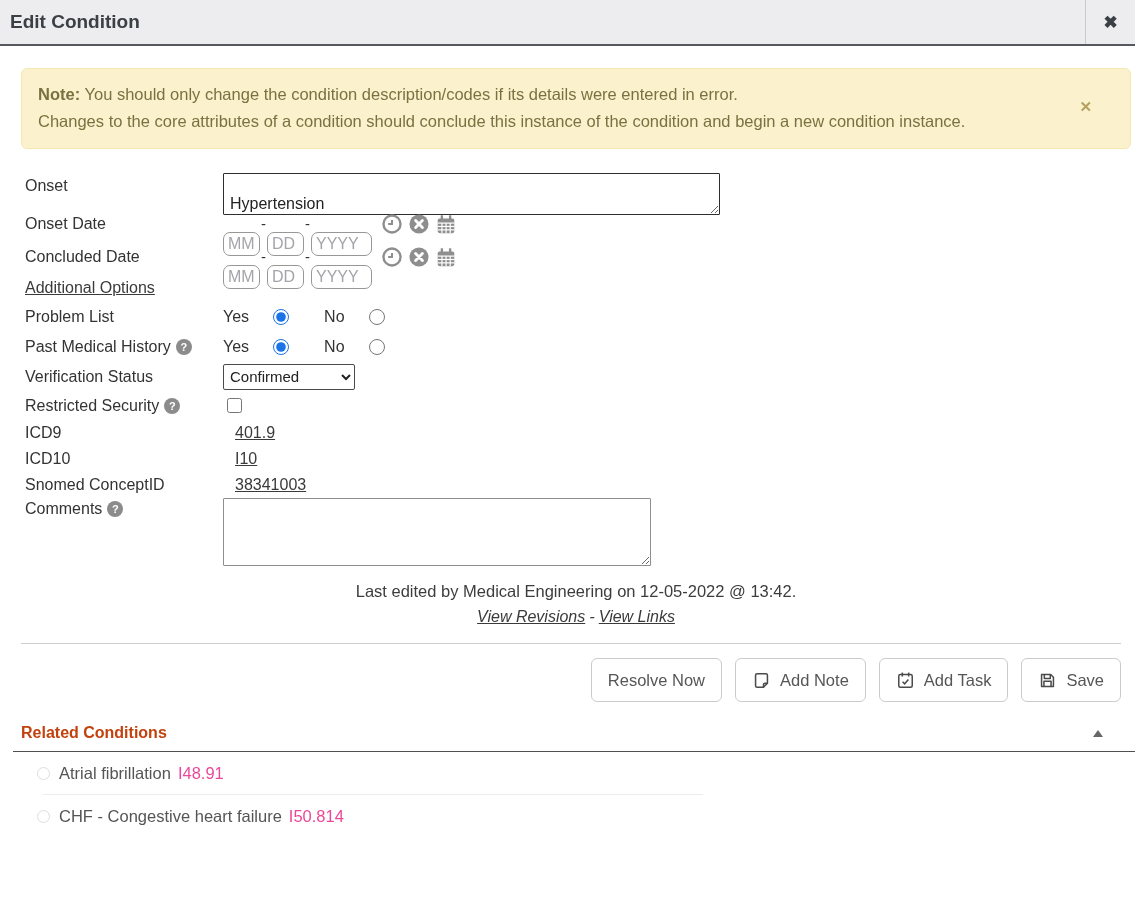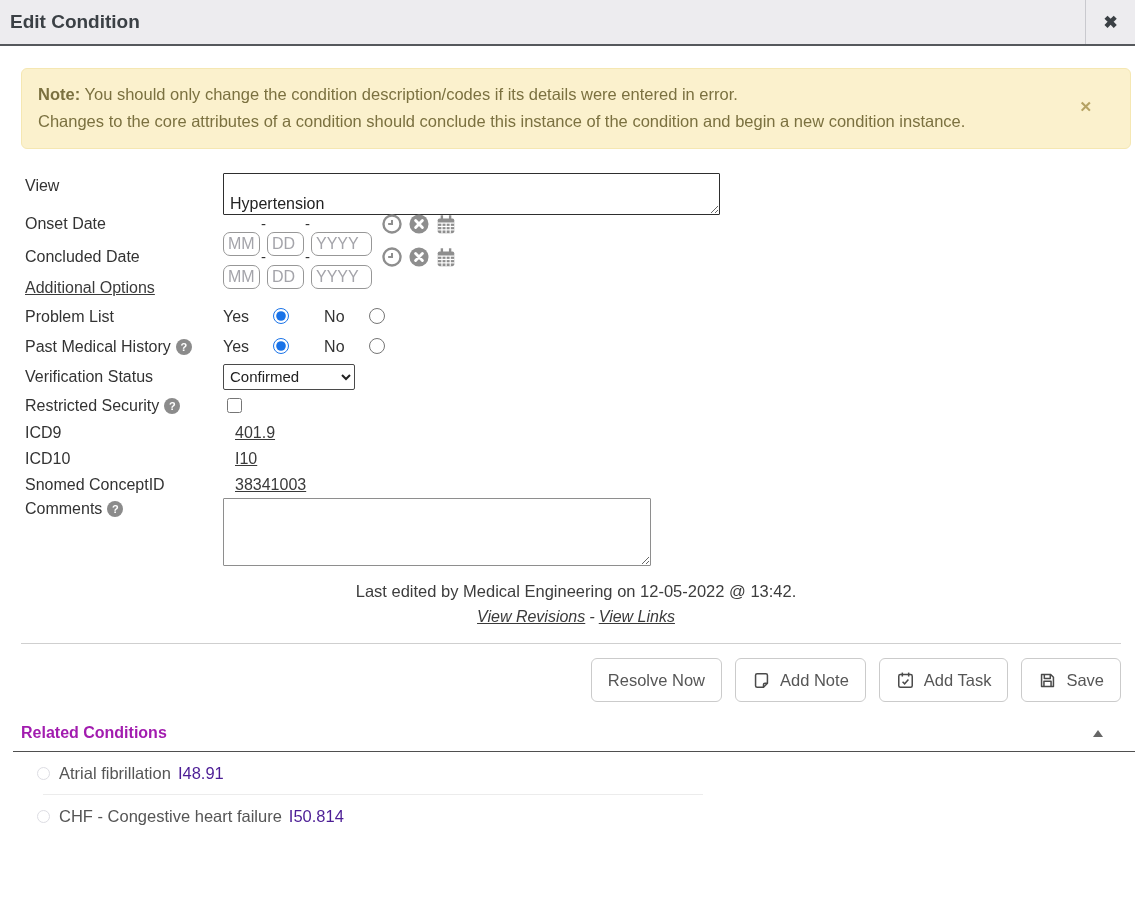--- a/index.html
+++ b/index.html
@@ -55,21 +55,21 @@
   .di-mm, .di-dd { width:37px; }
   .di-yyyy { width:61px; }
   .date-dash { margin:0 1px; color:#333; font-size:15px; }
   .date-icons { display:flex; align-items:center; gap:5px; margin-left:9px; }
   .date-icons svg { display:block; cursor:pointer; }
 
   .r-addopts { height:29px; }
   .link-dark { color:#3a3a3a; text-decoration:underline; font-size:16px; cursor:pointer; }
 
   .r-radio { height:30px; font-size:16px; }
-  .radio-group { display:flex; gap:21px; }
+  .radio-group { display:flex; align-items:center; gap:21px; }
   .radio-group input[type=radio] { width:16px; height:16px; accent-color:#1a73e8; margin:0 14px 0 3px; }
   .r-select { height:29px; }
   select.status { height:26px; border:1px solid #4a4a4a; border-radius:2px; background:#fff;
     font-family:"Liberation Sans", sans-serif; font-size:15px; color:#222; padding:0 2px; }
   .sel-clinical { width:128px; }
   .sel-verif { width:132px; }
 
   .r-check { height:29px; }
   .r-check input[type=checkbox] { width:15px; height:15px; margin-left:4px; accent-color:#1a73e8; }
 
@@ -93,27 +93,27 @@
   .btn-row { display:flex; justify-content:flex-end; gap:13px; margin:14px 18px 0 0; }
   .btn { display:inline-flex; align-items:center; gap:9px; height:44px; padding:0 16px;
     background:#fff; border:1px solid #cbcbcb; border-radius:6px; font-size:16.5px; color:#565656;
     cursor:pointer; font-family:"Liberation Sans", sans-serif; }
   .btn svg { display:block; }
 
   
   .related { margin-top:22px; }
   .related-header { display:flex; align-items:center; justify-content:space-between;
     padding:0 36px 9px 8px; border-bottom:1px solid #4f4f4f; }
-  .related-header .rc-title { font-size:16px; font-weight:bold; color:#a21caf; }
+  .related-header .rc-title { font-size:16px; font-weight:bold; color:#c2410c; }
   .caret-up { width:0; height:0; border-left:5px solid transparent; border-right:5px solid transparent;
     border-bottom:7px solid #666; cursor:pointer; }
   .rc-item { display:flex; align-items:center; padding:12px 0 11px 24px; font-size:16.5px; }
   .rc-circle { width:13px; height:13px; border:1px solid #dddde3; border-radius:50%; margin-right:9px; flex:none; }
   .rc-name { color:#555; margin-right:7px; }
-  .rc-code { color:#4c1d95; }
+  .rc-code { color:#ec4899; }
   .rc-divider { border-top:1px solid #ececec; margin-left:30px; width:660px; }
 </style>
 </head>
 <body>
 
 <div class="page">
 
   <div class="titlebar">
     <div class="title">Edit Condition</div>
     <div class="close">✖</div>
@@ -132,21 +132,21 @@
   <div class="content">
 
     <div class="note-banner">
       <div class="note-text"><b>Note:</b><span> You should only change the condition description/codes if its details were entered in error. </span><br><span>Changes to the core attributes of a condition should conclude this instance of the condition and begin a new condition instance.</span></div>
       <div class="dismiss">✕</div>
     </div>
 
     <div class="form">
 
       <div class="row r-name">
-        <div class="lbl">View</div>
+        <div class="lbl">Onset</div>
         <textarea class="one-line" rows="1" style="">Hypertension</textarea>
       </div>
 
       <div class="row r-date">
         <div class="lbl">Onset Date</div>
         <input class="date-input di-mm" placeholder="MM" style="">
         <span class="date-dash">-</span>
         <input class="date-input di-dd" placeholder="DD" style="">
         <span class="date-dash">-</span>
         <input class="date-input di-yyyy" placeholder="YYYY" style="">

